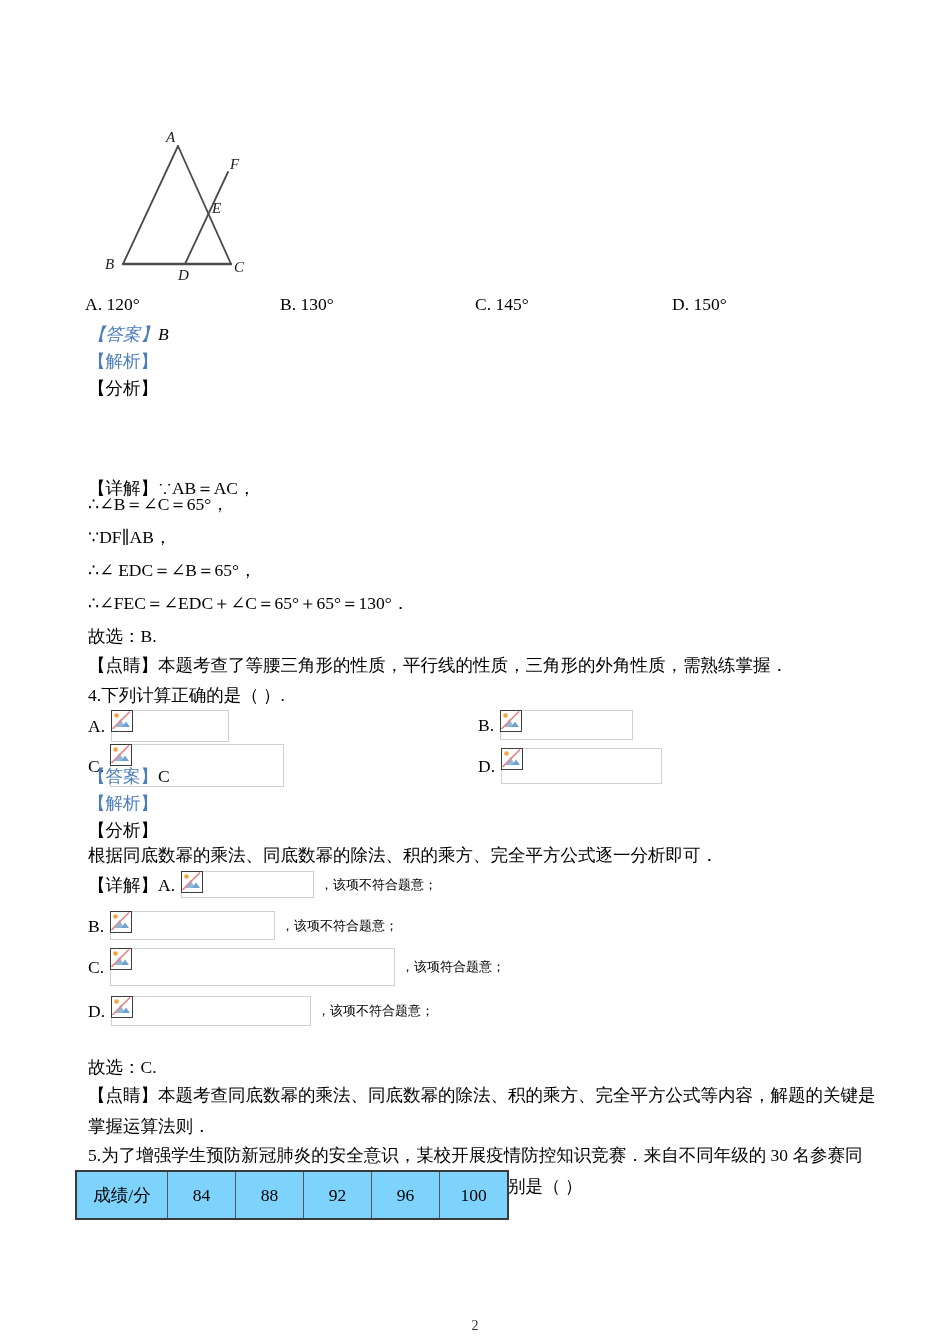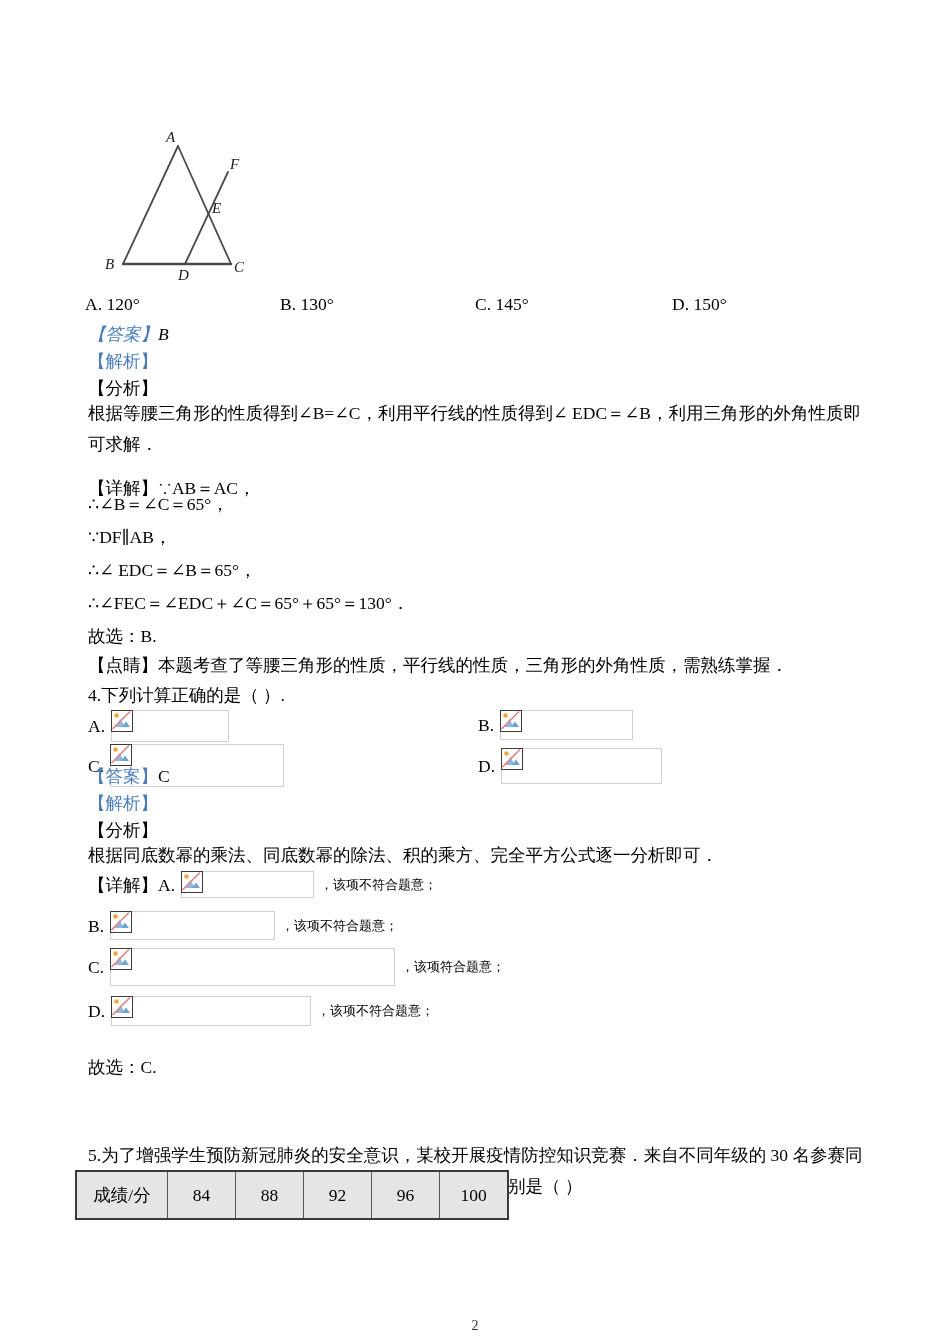--- a/index.html
+++ b/index.html
@@ -77,21 +77,21 @@
   }
   .broken-img svg { display: block; }
 
   
   .score-table {
     position: absolute;
     left: 75px;
     top: 1170px;
     border-collapse: collapse;
     border: 2px solid #3a3a3a;
-    background: #e5e5e5;
+    background: #7dd3fc;
   }
   .score-table td {
     border: 1px solid #555;
     height: 44px;
     font-size: 17.5px;
     text-align: center;
     vertical-align: middle;
     font-family: "Liberation Serif", "DejaVu Serif", serif;
   }
   .score-table td.head { width: 88px; }
@@ -139,21 +139,20 @@
   <div class="line" style="left:280px; top:294px;">B. 130°</div>
   <div class="line" style="left:475px; top:294px;">C. 145°</div>
   <div class="line" style="left:672px; top:294px;">D. 150°</div>
 
   <div class="line" style="left:88px; top:324px;font-style:italic;">
     <span class="blue">【答案】</span><span>B</span>
   </div>
   <div class="line blue" style="left:88px; top:351px;">【解析】</div>
   <div class="line" style="left:88px; top:378px;">【分析】</div>
 
-  <div class="line wrap" style="left:88px; top:398px; width:790px;">根据等腰三角形的性质得到∠B=∠C，利用平行线的性质得到∠ EDC＝∠B，利用三角形的外角性质即可求解．</div>
 
   <div class="line" style="left:88px; top:478px;">【详解】∵AB＝AC，</div>
   <div class="line" style="left:88px; top:494px;">∴∠B＝∠C＝65°，</div>
   <div class="line" style="left:88px; top:527px;">∵DF∥AB，</div>
   <div class="line" style="left:88px; top:560px;">∴∠ EDC＝∠B＝65°，</div>
   <div class="line" style="left:88px; top:593px;">∴∠FEC＝∠EDC＋∠C＝65°＋65°＝130°．</div>
   <div class="line" style="left:88px; top:626px;">故选：B.</div>
   <div class="line" style="left:88px; top:655px;">【点睛】本题考查了等腰三角形的性质，平行线的性质，三角形的外角性质，需熟练掌握．</div>
 
   <div class="line" style="left:88px; top:685px;">4.下列计算正确的是（  ）.</div>
@@ -283,20 +282,21 @@
           <polygon points="3,16 8.5,8 13,16" fill="#8fb8dd"></polygon>
           <polygon points="10,16 14,10.5 18,16" fill="#6fa3d2"></polygon>
           <line x1="0.5" y1="18" x2="18" y2="0.5" stroke="#e08a8a" stroke-width="1.7"></line>
         </svg>
       </span>
     </span>
     <span class="opt-tail">，该项不符合题意；</span>
   </div>
 
   <div class="line" style="left:88px; top:1057px;">故选：C.</div>
+  <div class="line wrap" style="left:88px; top:1080px; width:790px;">【点睛】本题考查同底数幂的乘法、同底数幂的除法、积的乘方、完全平方公式等内容，解题的关键是掌握运算法则．</div>
 
   <div class="line wrap" style="left:88px; top:1140px; width:790px;">5.为了增强学生预防新冠肺炎的安全意识，某校开展疫情防控知识竞赛．来自不同年级的 30 名参赛同学的得分情况如下表所示，这些成绩的中位数和众数分别是（  ）</div>
 
   <table class="score-table">
     <tbody>
       <tr>
         <td class="head">成绩/分</td>
         <td class="val">84</td>
         <td class="val">88</td>
         <td class="val">92</td>

